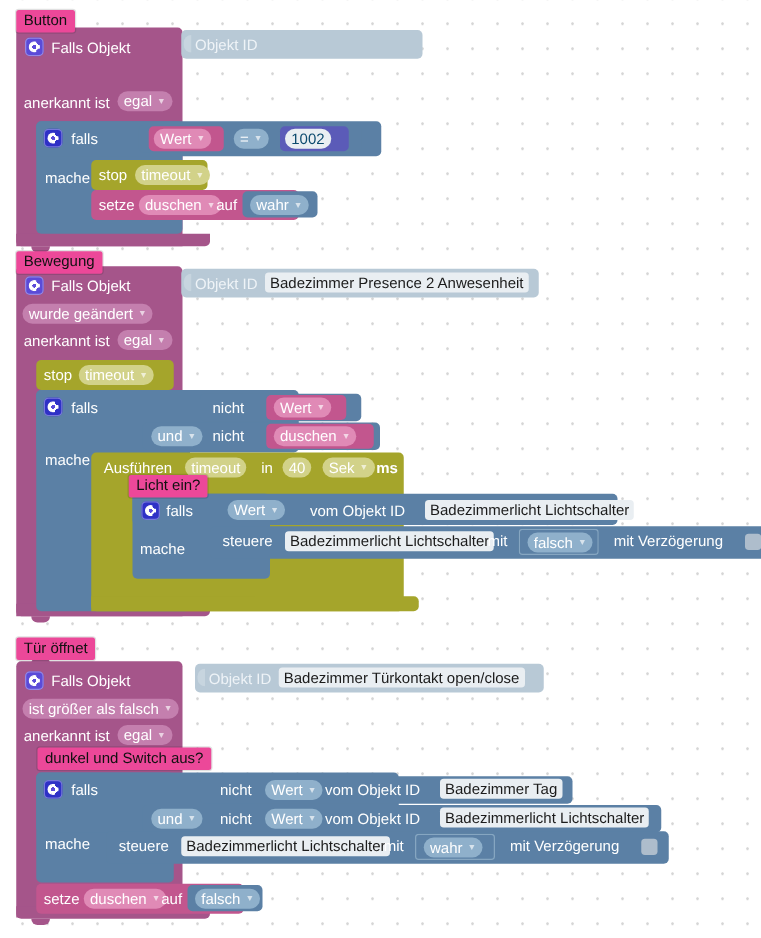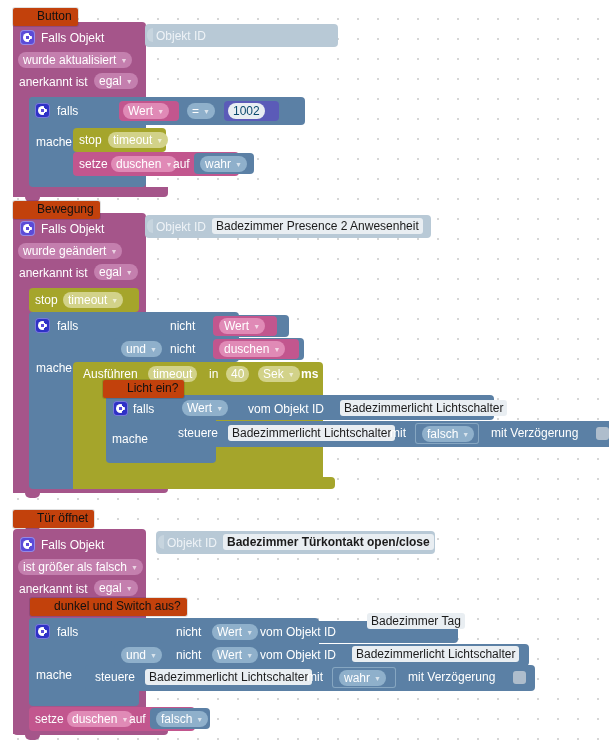--- a/index.html
+++ b/index.html
@@ -39,22 +39,22 @@
     background:#e9eef2;color:#1b1b1b;font-size:12px;line-height:16px;
     box-sizing:border-box;
   }
   .checkbox{
     position:absolute;width:13px;height:13px;border-radius:3px;
     background:#aebdcc;box-sizing:border-box;
   }
 
   
   .tag{
-    position:absolute;background:#c2410c;color:#111;
-    padding:1px 6px 2px 24px;border-radius:2px;
+    position:absolute;background:#ec4899;color:#111;
+    padding:1px 6px 2px 6px;border-radius:2px;
     font-size:12px;line-height:15px;white-space:nowrap;
     box-shadow:0 0 0 1px rgba(0,0,0,.12);
     z-index:40;
   }
 
   
   .gear{
     position:absolute;width:15px;height:15px;border-radius:4px;
     background:#5b4bd8;box-shadow:inset 0 0 0 1px rgba(255,255,255,.35);
   }
@@ -90,24 +90,20 @@
 
     <div class="blk" style="left:12px;top:-4px;width:15px;height:6px;background:#a5558a;border-radius:7px 7px 0 0;"></div>
 
     <div class="gear" style="left:7px;top:8px;"></div>
     <span class="label" style="left:28px;top:9px;">Falls Objekt</span>
 
     <div class="blk" style="left:132px;top:2px;width:193px;height:23px;background:#b8c9d6;border-radius:4px;"></div>
     <div class="socket" style="left:134px;top:6px;"></div>
     <span class="label dim" style="left:143px;top:7px;color:#eef3f7;">Objekt ID</span>
 
-    <div class="field" style="left:5px;top:30px;background:#c47fae;color:#fff;">
-      <span>wurde aktualisiert</span>
-      <span class="caret">▼</span>
-    </div>
 
     <span class="label" style="left:6px;top:53px;">anerkannt ist</span>
     <div class="field" style="left:81px;top:51px;background:#c47fae;color:#fff;">
       <span>egal</span>
       <span class="caret">▼</span>
     </div>
 
     <div class="blk" style="left:16px;top:75px;width:117px;height:90px;background:#5b80a5;border-radius:4px;"></div>
     <div class="blk" style="left:16px;top:75px;width:276px;height:28px;background:#5b80a5;border-radius:4px;"></div>
     <div class="gear alt" style="left:22px;top:81px;"></div>
@@ -258,21 +254,21 @@
     <div class="blk" style="left:0;top:196px;width:155px;height:10px;background:#a5558a;border-radius:0 0 4px 4px;"></div>
     <div class="blk" style="left:12px;top:-4px;width:15px;height:6px;background:#a5558a;border-radius:7px 7px 0 0;"></div>
     <div class="blk" style="left:12px;top:206px;width:15px;height:5px;background:#a5558a;border-radius:0 0 7px 7px;"></div>
 
     <div class="gear" style="left:7px;top:8px;"></div>
     <span class="label" style="left:28px;top:9px;">Falls Objekt</span>
 
     <div class="blk" style="left:143px;top:2px;width:279px;height:23px;background:#b8c9d6;border-radius:4px;"></div>
     <div class="socket" style="left:145px;top:6px;"></div>
     <span class="label dim" style="left:154px;top:7px;color:#eef3f7;">Objekt ID</span>
-    <span class="txtfield" style="left:210px;top:5px;font-weight:bold;">Badezimmer Türkontakt open/close</span>
+    <span class="txtfield" style="left:210px;top:5px;">Badezimmer Türkontakt open/close</span>
 
     <div class="field" style="left:5px;top:30px;background:#c47fae;color:#fff;">
       <span>ist größer als falsch</span>
       <span class="caret">▼</span>
     </div>
 
     <span class="label" style="left:6px;top:53px;">anerkannt ist</span>
     <div class="field" style="left:81px;top:51px;background:#c47fae;color:#fff;">
       <span>egal</span>
       <span class="caret">▼</span>
@@ -284,21 +280,21 @@
     <span class="label" style="left:44px;top:96px;">falls</span>
     <span class="label" style="left:23px;top:139px;">mache</span>
 
     <div class="blk" style="left:147px;top:92px;width:298px;height:22px;background:#5b80a5;border-radius:4px;"></div>
     <span class="label" style="left:163px;top:96px;">nicht</span>
     <div class="field" style="left:199px;top:95px;background:#8fb0cb;color:#fff;">
       <span>Wert</span>
       <span class="caret">▼</span>
     </div>
     <span class="label" style="left:247px;top:96px;">vom Objekt ID</span>
-    <span class="txtfield" style="left:339px;top:84px;margin-left:15px;">Badezimmer Tag</span>
+    <span class="txtfield" style="left:339px;top:94px;">Badezimmer Tag</span>
 
     <div class="blk" style="left:101px;top:115px;width:415px;height:22px;background:#5b80a5;border-radius:4px;"></div>
     <div class="field" style="left:108px;top:118px;background:#8fb0cb;color:#fff;">
       <span>und</span>
       <span class="caret">▼</span>
     </div>
     <span class="label" style="left:163px;top:119px;">nicht</span>
     <div class="field" style="left:199px;top:118px;background:#8fb0cb;color:#fff;">
       <span>Wert</span>
       <span class="caret">▼</span>

